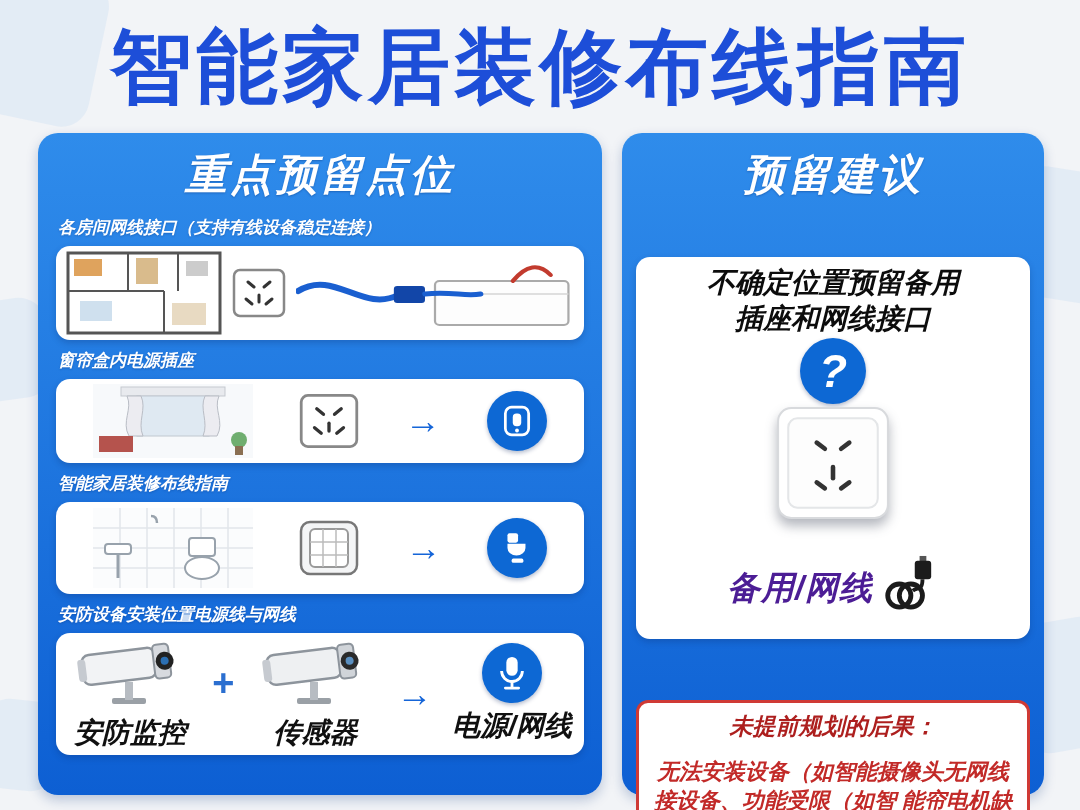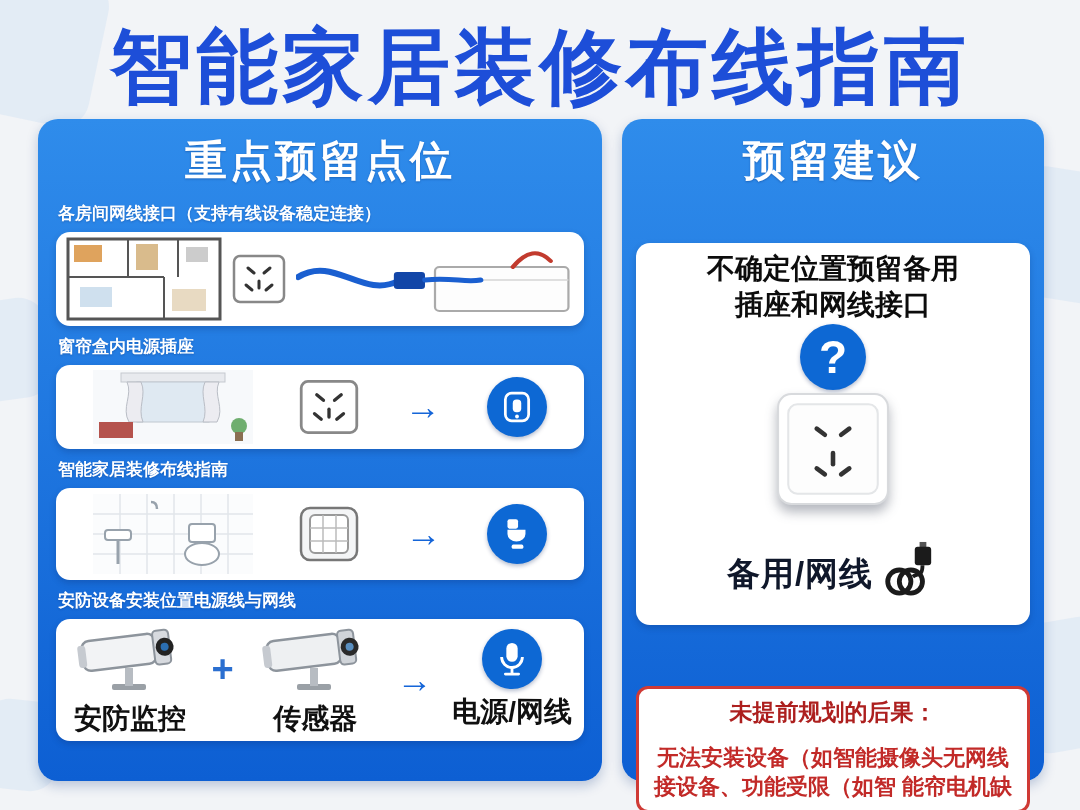--- a/index.html
+++ b/index.html
@@ -3,24 +3,24 @@
 <meta charset="utf-8">
 <style>
   html,body{margin:0;padding:0;}
   body{background:#f1f4f7;font-family:"Liberation Sans","DejaVu Sans",sans-serif;}
   .canvas{position:relative;width:1080px;height:810px;background:#f2f4f7;overflow:hidden;}
   .bg-blob{position:absolute;background:#e1eaf4;border-radius:28px;opacity:.85;}
 
   .page-title{position:absolute;left:0;top:14px;width:1080px;height:106px;line-height:106px;
     text-align:center;font-size:82px;font-weight:900;color:#1d4ed8;letter-spacing:4px;}
 
-  .panel{position:absolute;top:119px;border-radius:20px;
+  .panel{position:absolute;top:133px;border-radius:20px;
     background:linear-gradient(180deg,#2f8ceb 0%,#0d5fd3 100%);
     box-shadow:0 5px 12px rgba(20,60,130,.25);
-    display:flex;flex-direction:column;box-sizing:border-box;}
+    display:flex;flex-direction:column;box-sizing:border-box;font-style:italic;}
   .panel-left{left:38px;width:564px;height:662px;padding:6px 18px 12px;}
   .panel-right{left:622px;width:422px;height:662px;padding:6px 14px 12px;gap:48px;}
 
   .panel-header{color:#fff;font-size:42px;font-weight:800;text-align:center;
     padding:8px 0 4px;letter-spacing:3px;text-shadow:0 1px 2px rgba(0,40,110,.35);}
 
   .section-label{color:#fff;font-size:17px;font-weight:800;margin:9px 2px 7px;white-space:nowrap;
     text-shadow:0 1px 2px rgba(0,40,110,.3);}
 
   .card{background:#fff;border-radius:14px;display:flex;align-items:center;
@@ -44,21 +44,21 @@
 
   .advice-card{background:#fff;border-radius:14px;height:414px;margin-top:2px;
     display:flex;flex-direction:column;align-items:center;justify-content:space-evenly;
     padding:8px 8px 28px;box-sizing:border-box;box-shadow:0 3px 6px rgba(10,40,100,.25);}
   .advice-text{font-size:28px;font-weight:800;color:#0c0c0c;text-align:center;line-height:1.3;}
   .q-circle{width:66px;height:66px;border-radius:50%;background:#0d68d4;color:#fff;
     font-size:46px;font-weight:900;display:flex;align-items:center;justify-content:center;
     box-shadow:0 2px 4px rgba(0,30,90,.3);}
   .socket-wrap{filter:drop-shadow(0 7px 6px rgba(40,50,70,.35));}
   .socket-caption-row{display:flex;align-items:flex-end;gap:4px;}
-  .socket-caption{font-size:33px;font-weight:900;color:#0f172a;letter-spacing:1px;margin-top:40px;}
+  .socket-caption{font-size:33px;font-weight:900;color:#4c1d95;letter-spacing:1px;margin-top:40px;}
 
   .warning{margin-top:13px;background:#fff;border:3px solid #cf3a35;border-radius:12px;
     flex:1;display:flex;flex-direction:column;justify-content:center;
     padding:8px 6px;box-sizing:border-box;}
   .warning-title{color:#ad1f1e;font-size:23px;font-weight:800;text-align:center;margin-bottom:15px;}
   .warning-line{color:#c22a28;font-size:22px;font-weight:700;text-align:center;line-height:1.35;white-space:nowrap;}
 </style>
 </head>
 <body>
 

